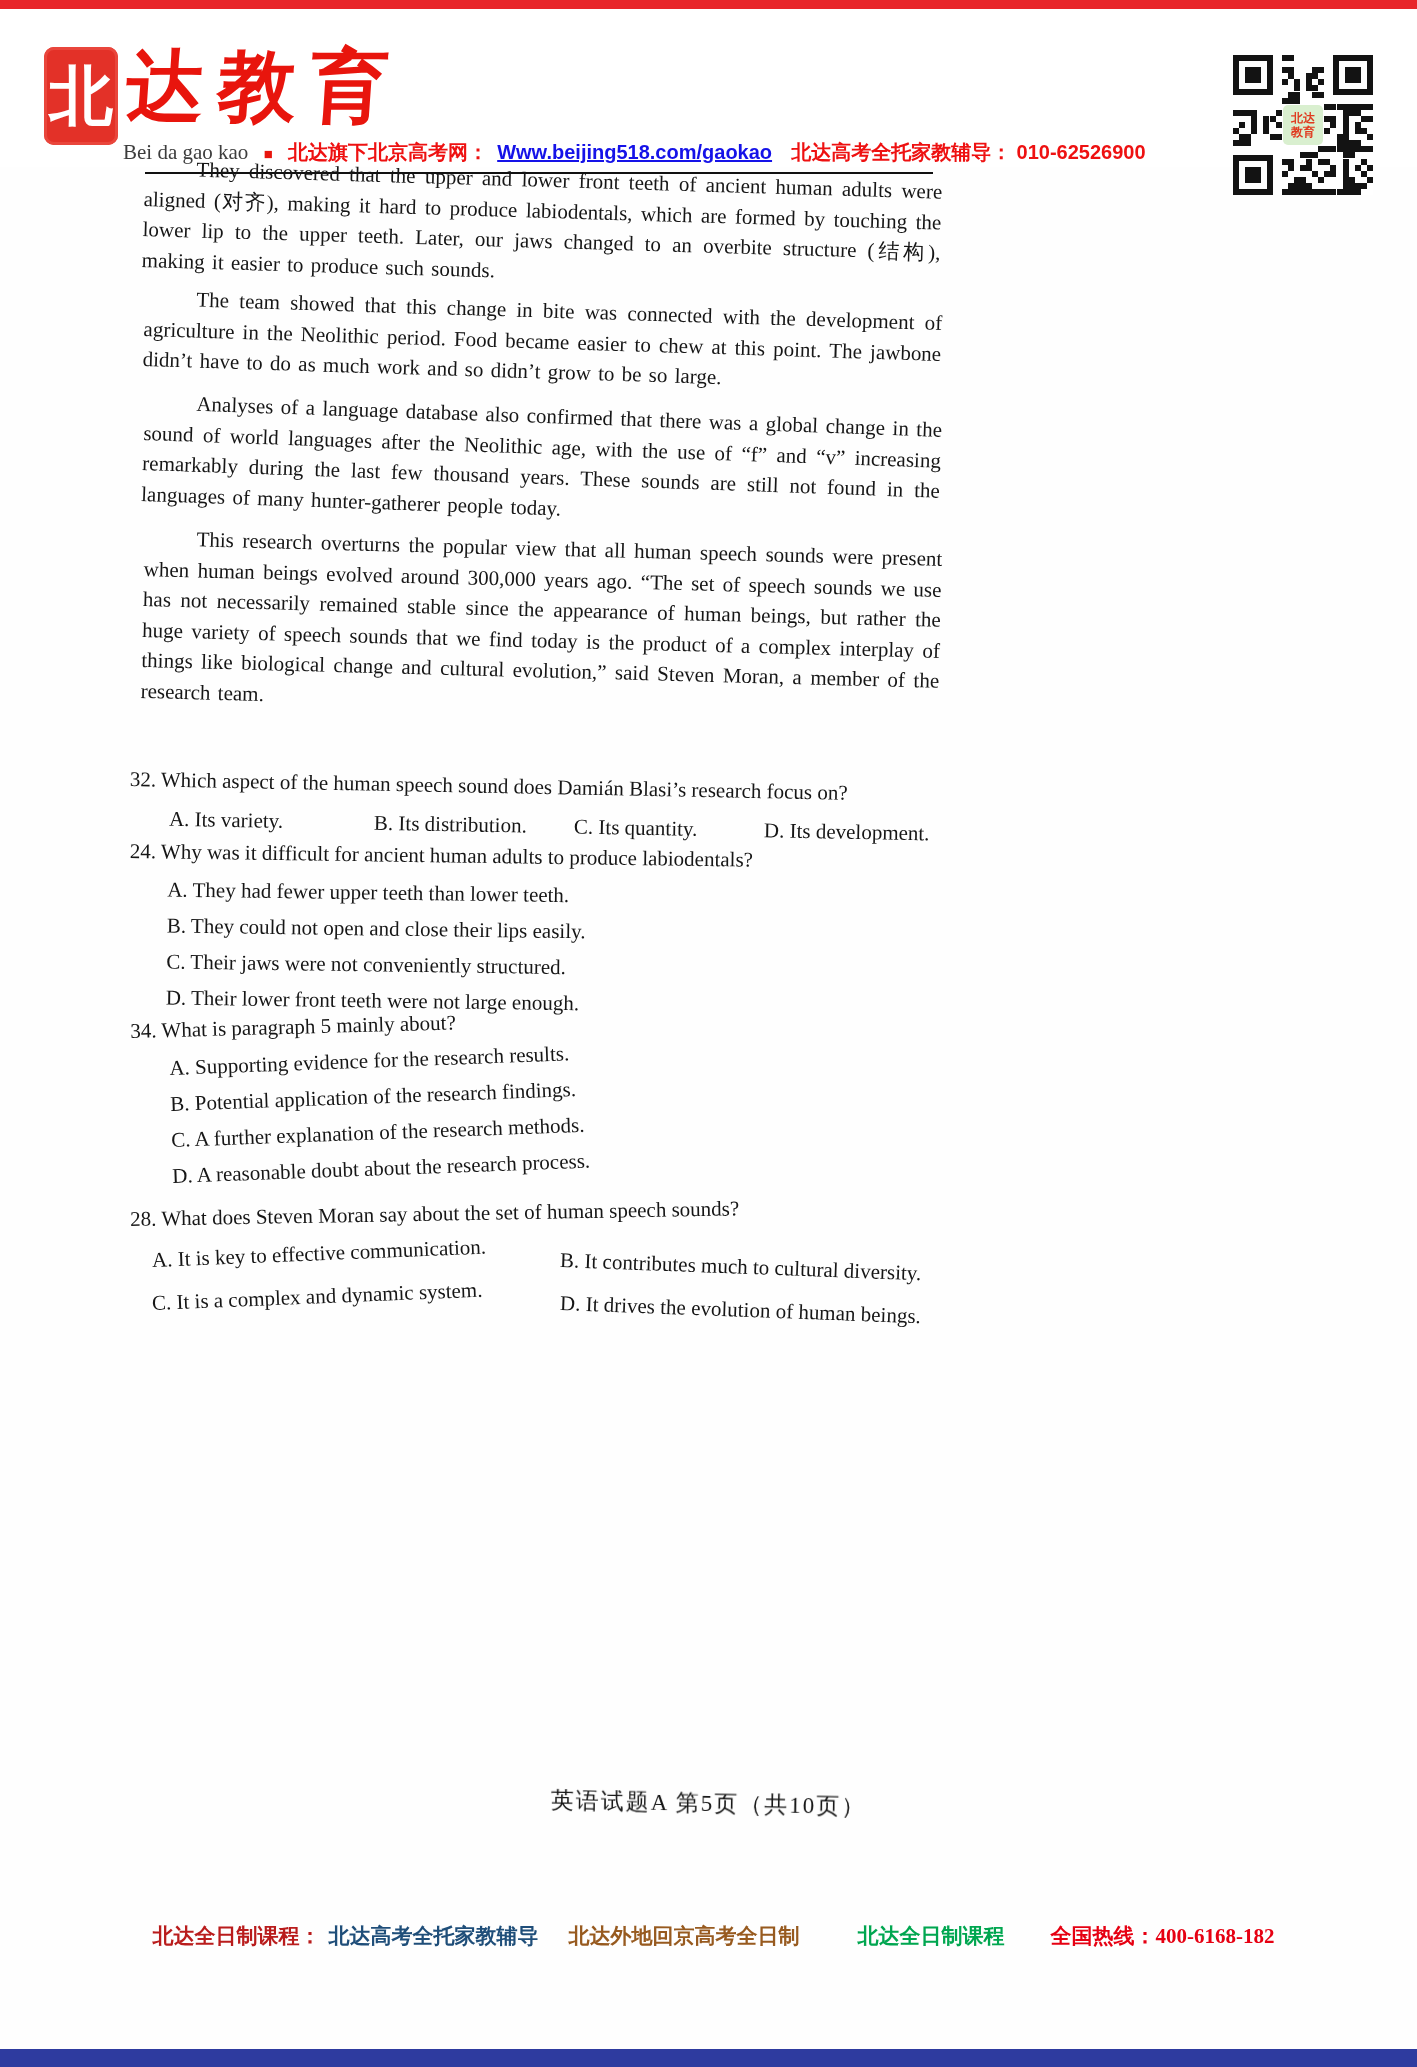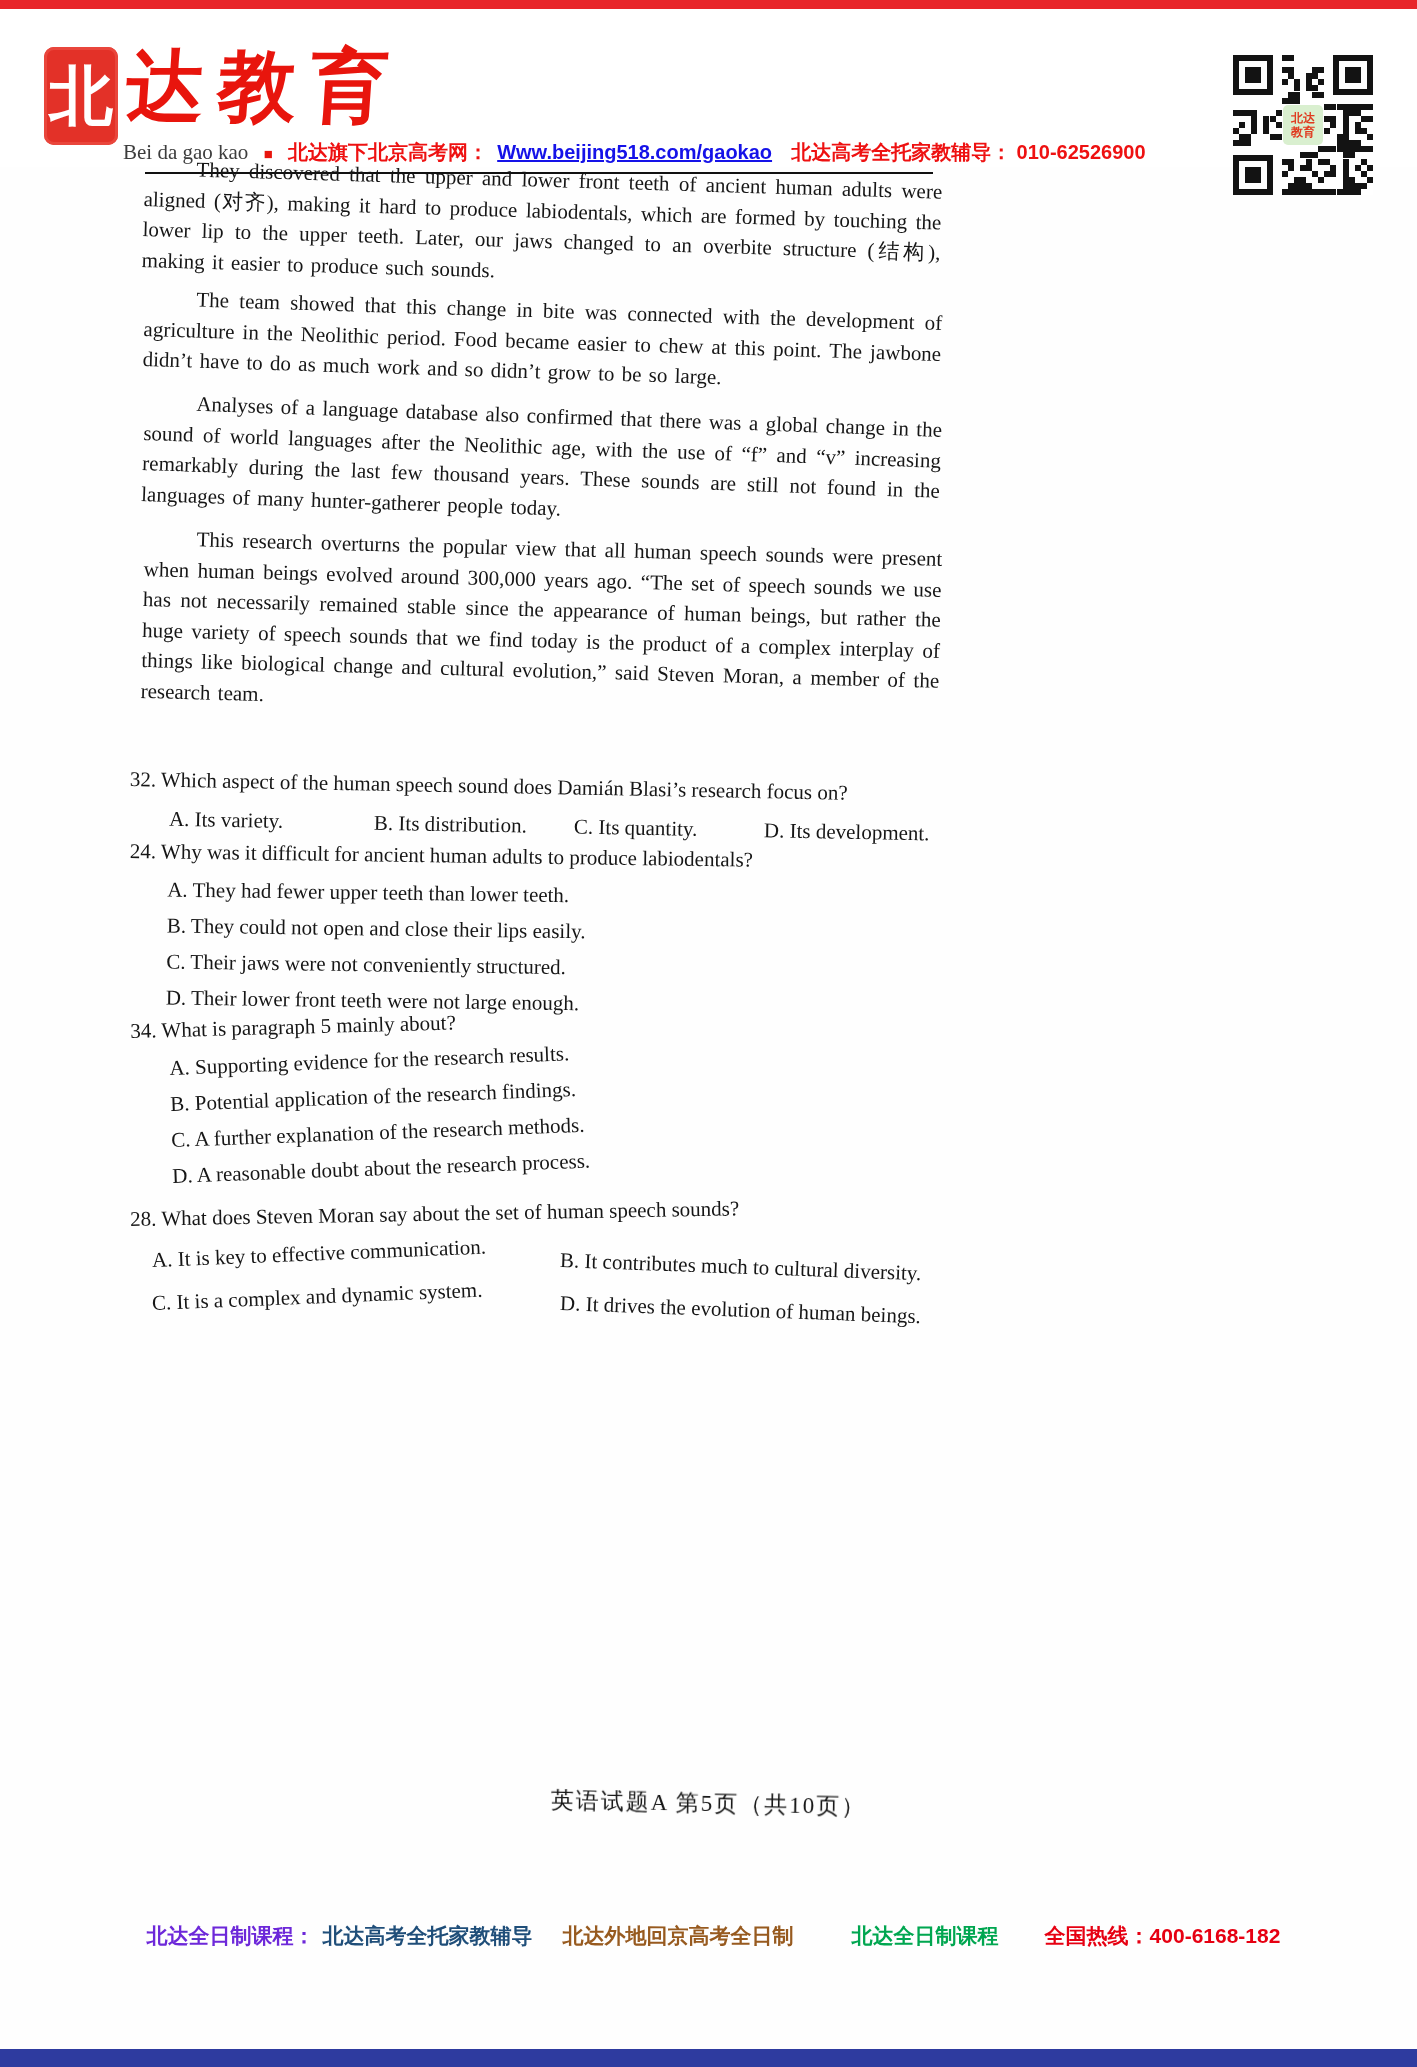--- a/index.html
+++ b/index.html
@@ -66,26 +66,26 @@
   .opt-2col .r { transform:rotate(2.1deg); transform-origin:0 50%; }
 
   .page-num { position:absolute; left:0; top:1788px; width:100%; text-align:center;
               font-size:23px; letter-spacing:2px; color:#161616; filter:blur(0.3px);
               transform:rotate(1.2deg); }
 
   
   .banner { position:absolute; left:0; top:1922px; width:100%; display:flex; justify-content:center;
             align-items:baseline; font-family:"Liberation Sans",sans-serif;
             font-size:21px; font-weight:bold; white-space:nowrap; }
-  .banner .lbl   { color:#6d28d9;margin-left:10px; }
+  .banner .lbl   { color:#b91c1c;margin-left:10px; }
   .banner .navy  { color:#1f4e79; margin-left:8px; }
   .banner .brown { color:#975a1f; margin-left:30px; }
   .banner .green { color:#00a650; margin-left:58px; }
   .banner .hot   { color:#e60012; margin-left:46px; }
-  .banner .num   { color:#e60012; font-family:Liberation Sans, sans-serif; }
+  .banner .num   { color:#e60012; font-family:Liberation Serif, serif; }
 </style>
 </head>
 <body>
 
 <div class="page">
 
   <div class="topbar"></div>
 
   <div class="header">
     <div class="seal">

